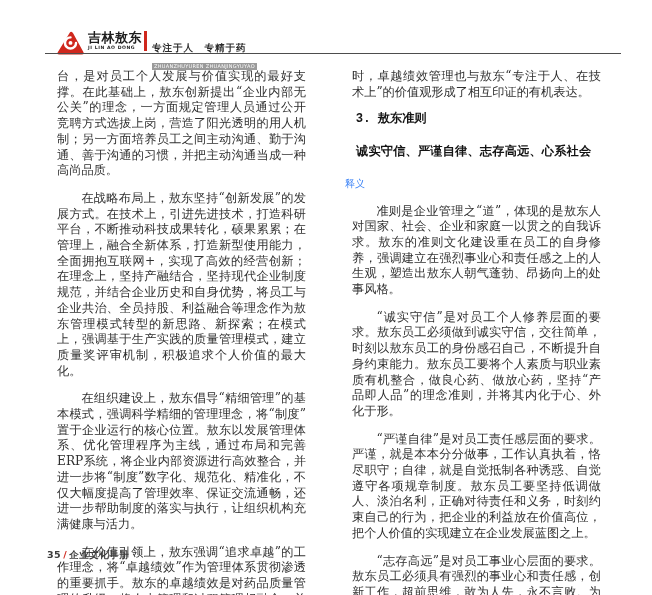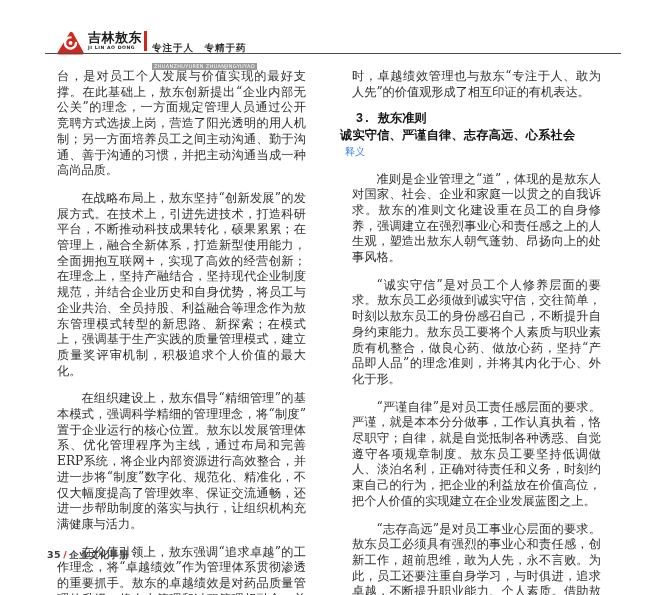--- a/index.html
+++ b/index.html
@@ -56,21 +56,21 @@
     text-align:justify;
   }
   .col p{margin:12px;text-indent:2em;}
   .col p.cont{text-indent:0;}
   .sec-head{
     margin:0;font-family:Liberation Mono, monospace;
     font-weight:bold;font-size:12.2px;line-height:15.7px;color:#141414;
     text-indent:1.3em;
   }
   .principles{
-    margin:0;font-family:"DejaVu Sans","Liberation Sans",sans-serif;
+    margin:16px;font-family:"DejaVu Sans","Liberation Sans",sans-serif;
     font-weight:bold;font-size:12.2px;line-height:15.7px;color:#141414;
     text-indent:0;letter-spacing:0.2px;
   }
   .def-label{
     font-size:10px;line-height:15.7px;color:#3b82f6;text-indent:0.5em;
   }
   
   .page-footer{
     position:absolute;left:47px;top:549px;
     font-family:"DejaVu Sans","Liberation Sans",sans-serif;
@@ -107,21 +107,21 @@
   <main class="content">
 
     <section class="col">
       <p class="cont">台，是对员工个人发展与价值实现的最好支撑。在此基础上，敖东创新提出“企业内部无公关”的理念，一方面规定管理人员通过公开竞聘方式选拔上岗，营造了阳光透明的用人机制；另一方面培养员工之间主动沟通、勤于沟通、善于沟通的习惯，并把主动沟通当成一种高尚品质。</p>
       <p>在战略布局上，敖东坚持“创新发展”的发展方式。在技术上，引进先进技术，打造科研平台，不断推动科技成果转化，硕果累累；在管理上，融合全新体系，打造新型使用能力，全面拥抱互联网+，实现了高效的经营创新；在理念上，坚持产融结合，坚持现代企业制度规范，并结合企业历史和自身优势，将员工与企业共治、全员持股、利益融合等理念作为敖东管理模式转型的新思路、新探索；在模式上，强调基于生产实践的质量管理模式，建立质量奖评审机制，积极追求个人价值的最大化。</p>
       <p>在组织建设上，敖东倡导“精细管理”的基本模式，强调科学精细的管理理念，将“制度”置于企业运行的核心位置。敖东以发展管理体系、优化管理程序为主线，通过布局和完善ERP系统，将企业内部资源进行高效整合，并进一步将“制度”数字化、规范化、精准化，不仅大幅度提高了管理效率、保证交流通畅，还进一步帮助制度的落实与执行，让组织机构充满健康与活力。</p>
       <p>在价值引领上，敖东强调“追求卓越”的工作理念，将“卓越绩效”作为管理体系贯彻渗透的重要抓手。敖东的卓越绩效是对药品质量管理的升级，将人本管理和过程管理相融合，并将技术创新、经营业绩、社会影响等多方面指标综合计算，计入绩效统计。通过绩效管理的价值引领，把对“药”的管理与对“人”的管理融合起来，共同推进员工积极性与企业竞争力。同</p>
     </section>
 
     <section class="col">
-      <p class="cont">时，卓越绩效管理也与敖东“专注于人、敢为人先”的价值观形成了相互印证的有机表达。</p>
+      <p class="cont">时，卓越绩效管理也与敖东“专注于人、在技术上”的价值观形成了相互印证的有机表达。</p>
       <h3 class="sec-head">3. 敖东准则</h3>
       <h4 class="principles">诚实守信、严谨自律、志存高远、心系社会</h4>
       <div class="def-label">释义</div>
       <p>准则是企业管理之“道”，体现的是敖东人对国家、社会、企业和家庭一以贯之的自我诉求。敖东的准则文化建设重在员工的自身修养，强调建立在强烈事业心和责任感之上的人生观，塑造出敖东人朝气蓬勃、昂扬向上的处事风格。</p>
       <p>“诚实守信”是对员工个人修养层面的要求。敖东员工必须做到诚实守信，交往简单，时刻以敖东员工的身份感召自己，不断提升自身约束能力。敖东员工要将个人素质与职业素质有机整合，做良心药、做放心药，坚持“产品即人品”的理念准则，并将其内化于心、外化于形。</p>
       <p>“严谨自律”是对员工责任感层面的要求。严谨，就是本本分分做事，工作认真执着，恪尽职守；自律，就是自觉抵制各种诱惑、自觉遵守各项规章制度。敖东员工要坚持低调做人、淡泊名利，正确对待责任和义务，时刻约束自己的行为，把企业的利益放在价值高位，把个人价值的实现建立在企业发展蓝图之上。</p>
       <p>“志存高远”是对员工事业心层面的要求。敖东员工必须具有强烈的事业心和责任感，创新工作，超前思维，敢为人先，永不言败。为此，员工还要注重自身学习，与时俱进，追求卓越，不断提升职业能力、个人素质。借助敖东的人才平台，员工要注重个人的职业规划、角色成长，积极追求个人价值的最大化，为企业的发展贡献自己的力量。</p>
       <p>“心系社会”是对员工价值观层面的要求。敖东员工首先要坚持依法依规行事，注重个人行为的社会影</p>
     </section>
 

